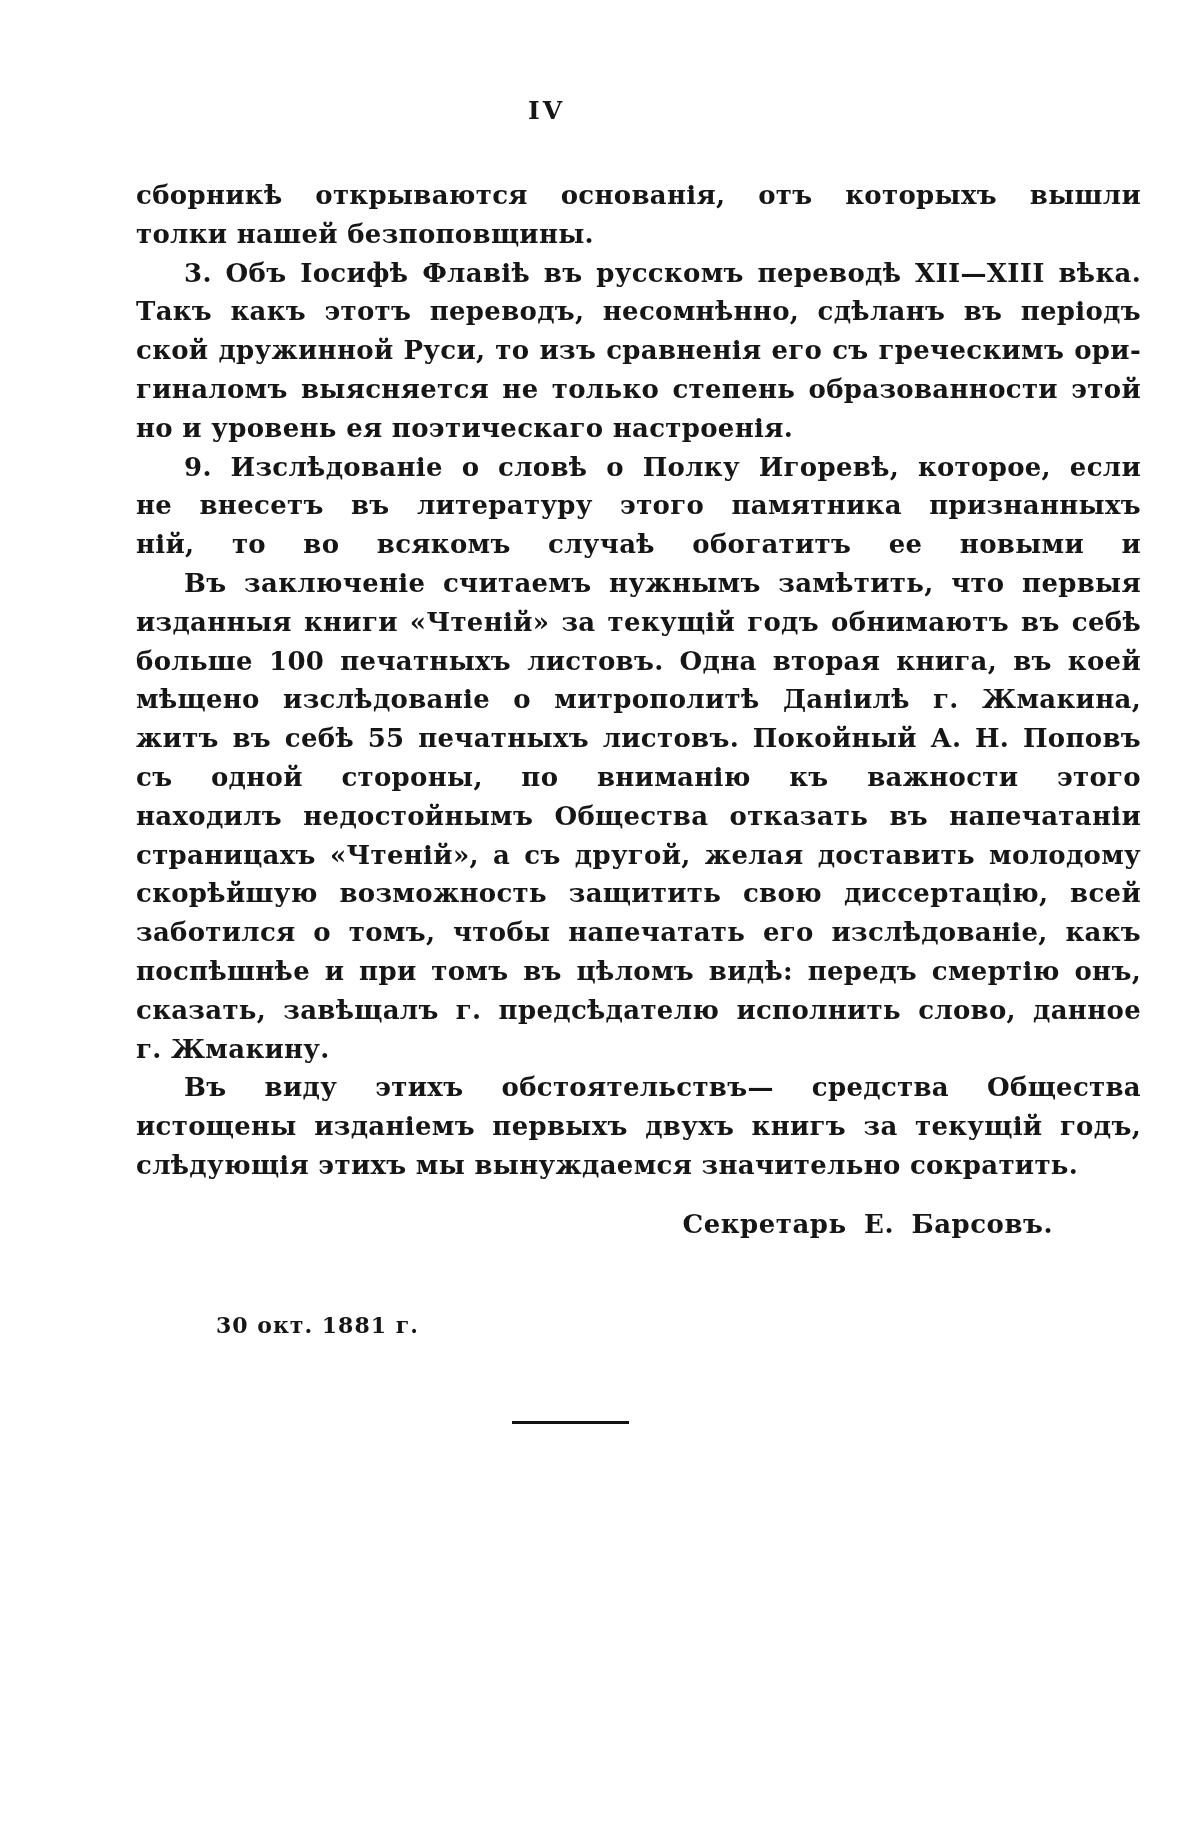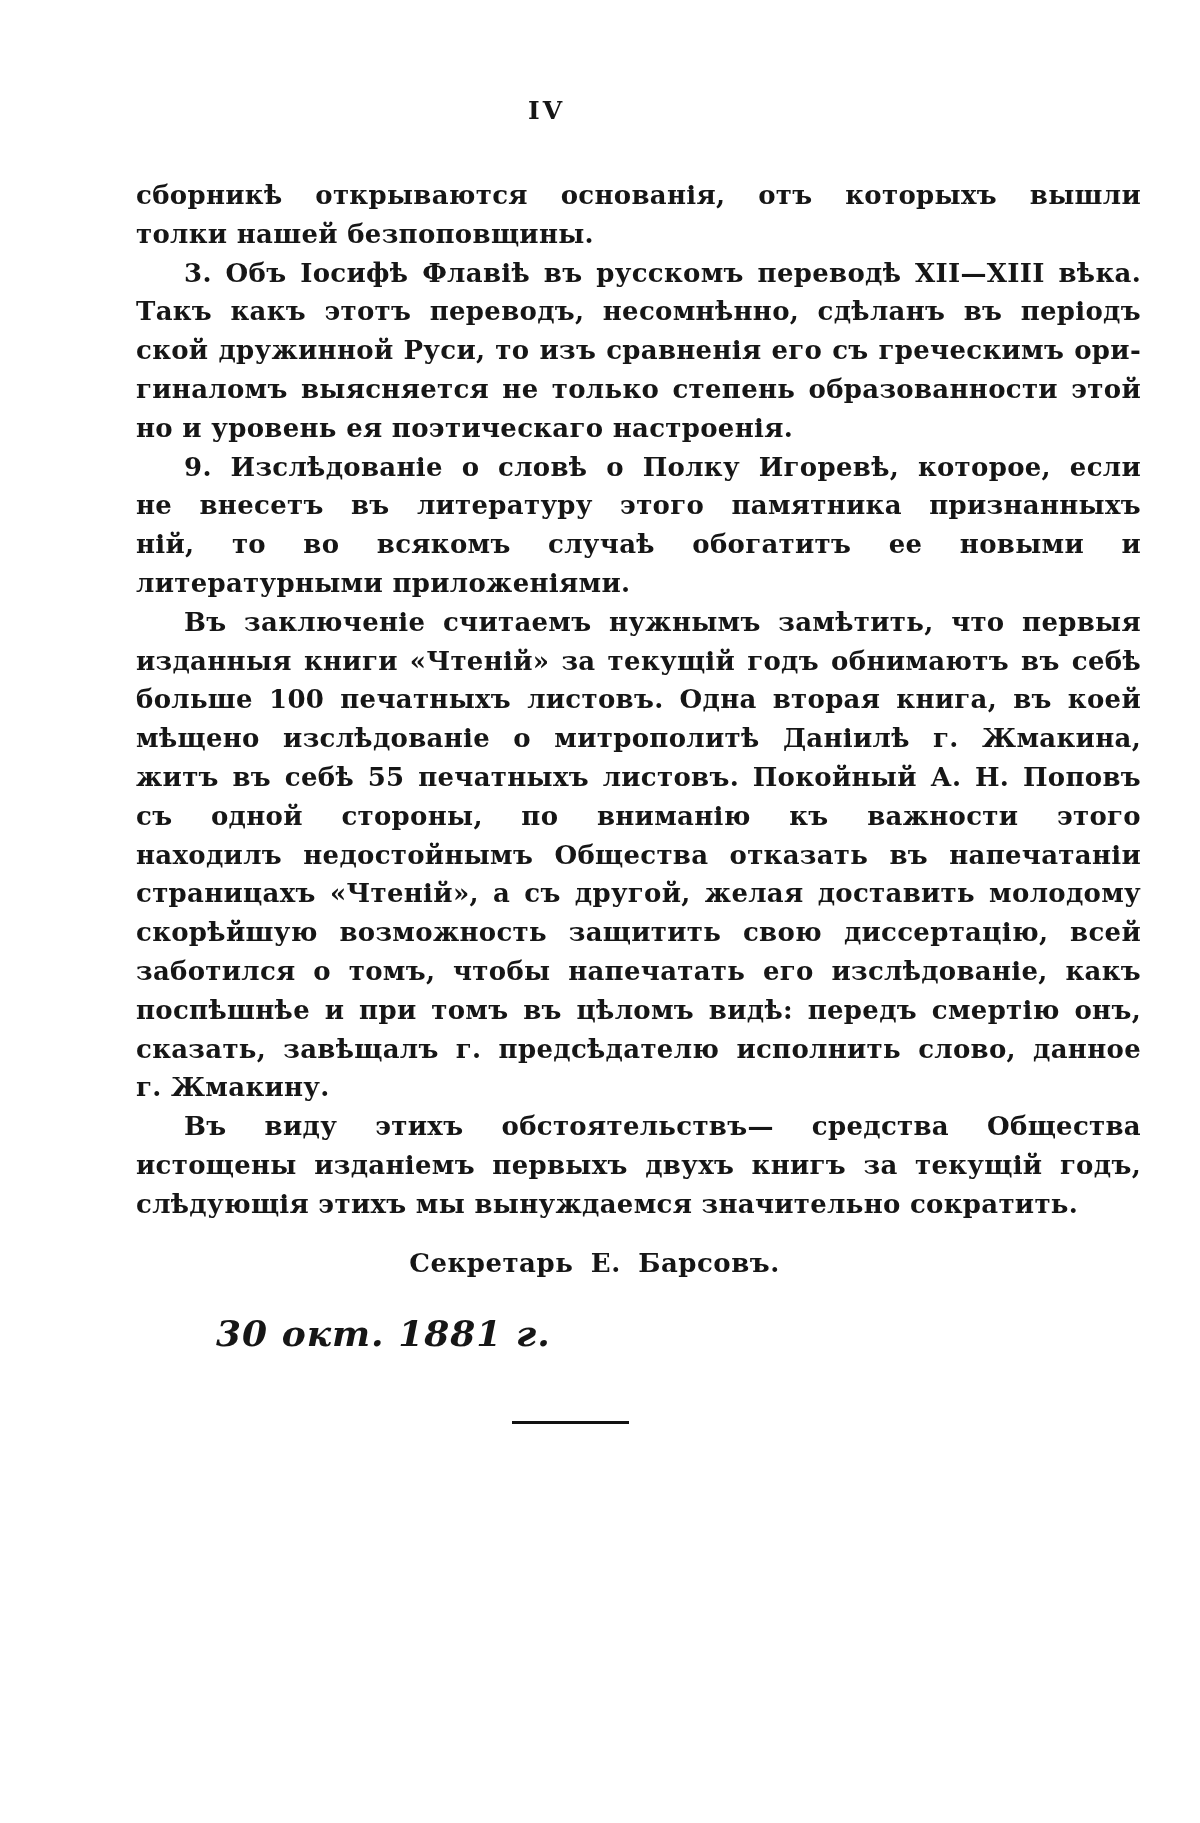--- a/index.html
+++ b/index.html
@@ -47,34 +47,33 @@
     text-align: right;
     text-align-last: left;
     white-space: nowrap;
   }
   .line.indent { text-indent: 48px; }
 
   .signature {
     margin-top: 20px;
     height: 39px;
     line-height: 39px;
-    text-align: center;
+    text-align: right;
     padding-right: 88px;
     letter-spacing: 0.5px;
     word-spacing: 8px;
   }
 
   .dateline {
     position: absolute;
     left: 180px;
     top: 1312px;
-    font-size: 36px;
+    font-size: 22px;
     font-weight: bold;
     letter-spacing: 1px;
-    font-style: italic;
   }
 
   .footer-rule {
     position: absolute;
     left: 476px;
     top: 1421px;
     width: 117px;
     height: 3px;
     background: #121212;
   }
@@ -100,21 +99,20 @@
         <div class="line just">сборникѣ открываются основанія, отъ которыхъ вышли нѣкоторые</div>
         <div class="line last">толки нашей безпоповщины.</div>
         <div class="line just indent">3. Объ Іосифѣ Флавіѣ въ русскомъ переводѣ XII—XIII вѣка.</div>
         <div class="line just">Такъ какъ этотъ переводъ, несомнѣнно, сдѣланъ въ періодъ Кіев-</div>
         <div class="line just">ской дружинной Руси, то изъ сравненія его съ греческимъ ори-</div>
         <div class="line just">гиналомъ выясняется не только степень образованности этой Руси,</div>
         <div class="line last">но и уровень ея поэтическаго настроенія.</div>
         <div class="line just indent">9. Изслѣдованіе о словѣ о Полку Игоревѣ, которое, если</div>
         <div class="line just">не внесетъ въ литературу этого памятника признанныхъ толкова-</div>
         <div class="line just">ній, то во всякомъ случаѣ обогатитъ ее новыми и неизвѣстными</div>
-        <div class="line last">литературными приложеніями.</div>
         <div class="line just indent">Въ заключеніе считаемъ нужнымъ замѣтить, что первыя уже</div>
         <div class="line just">изданныя книги «Чтеній» за текущій годъ обнимаютъ въ себѣ</div>
         <div class="line just">больше 100 печатныхъ листовъ. Одна вторая книга, въ коей по-</div>
         <div class="line just">мѣщено изслѣдованіе о митрополитѣ Даніилѣ г. Жмакина, содер-</div>
         <div class="line just">житъ въ себѣ 55 печатныхъ листовъ. Покойный А. Н. Поповъ</div>
         <div class="line just">съ одной стороны, по вниманію къ важности этого изслѣдованія</div>
         <div class="line just">находилъ недостойнымъ Общества отказать въ напечатаніи его на</div>
         <div class="line just">страницахъ «Чтеній», а съ другой, желая доставить молодому ученому,</div>
         <div class="line just">скорѣйшую возможность защитить свою диссертацію, всей душей</div>
         <div class="line just">заботился о томъ, чтобы напечатать его изслѣдованіе, какъ можно</div>

